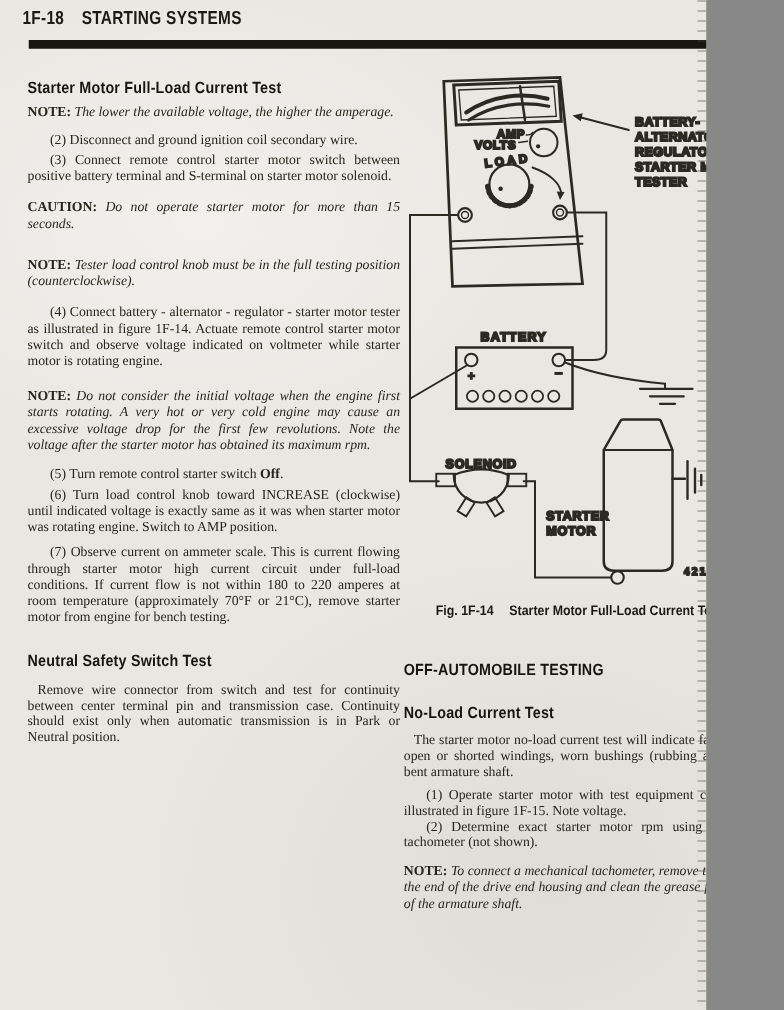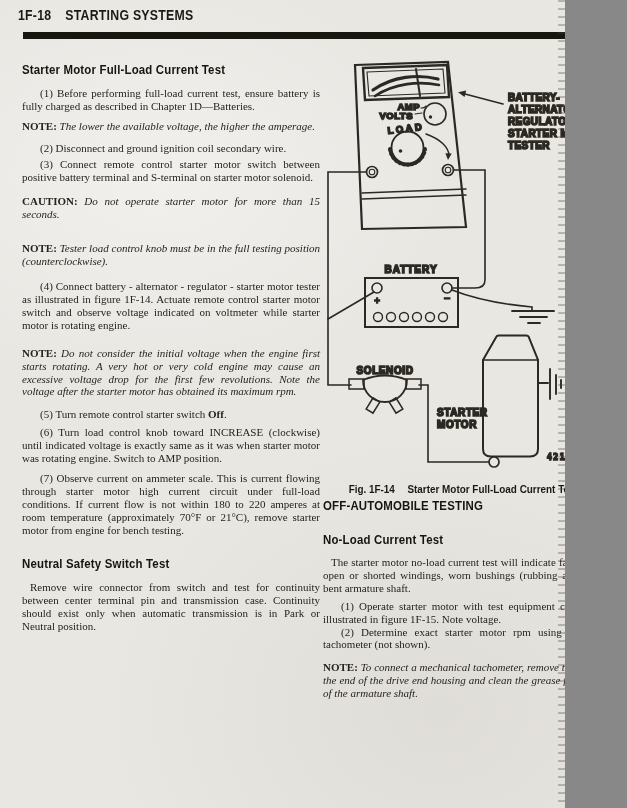--- a/index.html
+++ b/index.html
@@ -8,21 +8,21 @@
       radial-gradient(ellipse 420px 300px at 28% 22%, rgba(255,255,255,.38), rgba(255,255,255,0) 70%),
       radial-gradient(ellipse 520px 430px at 78% 88%, rgba(108,102,90,.08), rgba(108,102,90,0) 65%),
       #e9e7e2;
     font-family:"Liberation Serif",serif;color:#232119;}
   .hdr{position:absolute;left:18px;top:6px;display:flex;gap:17px;white-space:nowrap;
     font-family:"Liberation Sans",sans-serif;font-weight:bold;font-size:15px;
     letter-spacing:.3px;color:#1b1a15;transform:scaleX(.82);transform-origin:0 0;}
   .rule{position:absolute;left:23px;top:32px;width:554px;height:7px;background:#17160f;}
   .col{position:absolute;}
   .col-left{left:22px;top:55px;width:298px;}
-  .col-right{left:323px;top:495px;width:296px;}
+  .col-right{left:323px;top:525px;width:296px;}
   .h2{font-family:"Liberation Sans",sans-serif;font-weight:bold;font-size:13px;
     letter-spacing:.2px;color:#17150f;transform:scaleX(.88);transform-origin:0 50%;white-space:nowrap;}
   p{margin:0;font-size:11px;line-height:12.9px;text-align:justify;color:#26241c;}
   .ind{text-indent:18px;}
   .ind-s{text-indent:8px;}
   .note i{}
   .note b{font-style:normal;font-weight:bold;}
   .caption{position:absolute;left:330px;top:483px;width:296px;text-align:center;white-space:nowrap;
     font-family:"Liberation Sans",sans-serif;font-weight:bold;font-size:11px;color:#1b1913;
     transform:scaleX(.9);transform-origin:0 50%;}
@@ -39,21 +39,20 @@
 <div class="page">
 
   <div class="hdr">
     <span>1F-18</span>
     <span>STARTING SYSTEMS</span>
   </div>
   <div class="rule"></div>
 
   <div class="col col-left">
     <div class="h2" style="margin-top:7px">Starter Motor Full-Load Current Test</div>
-    <p class="ind" style="margin-top:10px">(1) Before performing full-load current test, ensure battery is fully charged as described in Chapter 1D—Batteries.</p>
     <p class="note" style="margin-top:7px"><b>NOTE:</b> <i>The lower the available voltage, the higher the amperage.</i></p>
     <p class="ind" style="margin-top:9px">(2) Disconnect and ground ignition coil secondary wire.</p>
     <p class="ind" style="margin-top:3px">(3) Connect remote control starter motor switch between positive battery terminal and S-terminal on starter motor solenoid.</p>
     <p class="note" style="margin-top:12px"><b>CAUTION:</b> <i>Do not operate starter motor for more than 15 seconds.</i></p>
     <p class="note" style="margin-top:21px"><b>NOTE:</b> <i>Tester load control knob must be in the full testing position (counterclockwise).</i></p>
     <p class="ind" style="margin-top:12px">(4) Connect battery - alternator - regulator - starter motor tester as illustrated in figure 1F-14. Actuate remote control starter motor switch and observe voltage indicated on voltmeter while starter motor is rotating engine.</p>
     <p class="note" style="margin-top:15px"><b>NOTE:</b> <i>Do not consider the initial voltage when the engine first starts rotating. A very hot or very cold engine may cause an excessive voltage drop for the first few revolutions. Note the voltage after the starter motor has obtained its maximum rpm.</i></p>
     <p class="ind" style="margin-top:10px"><span>(5) Turn remote control starter switch </span><b>Off</b><span>.</span></p>
     <p class="ind" style="margin-top:5px">(6) Turn load control knob toward INCREASE (clockwise) until indicated voltage is exactly same as it was when starter motor was rotating engine. Switch to AMP position.</p>
     <p class="ind" style="margin-top:7px">(7) Observe current on ammeter scale. This is current flowing through starter motor high current circuit under full-load conditions. If current flow is not within 180 to 220 amperes at room temperature (approximately 70°F or 21°C), remove starter motor from engine for bench testing.</p>

